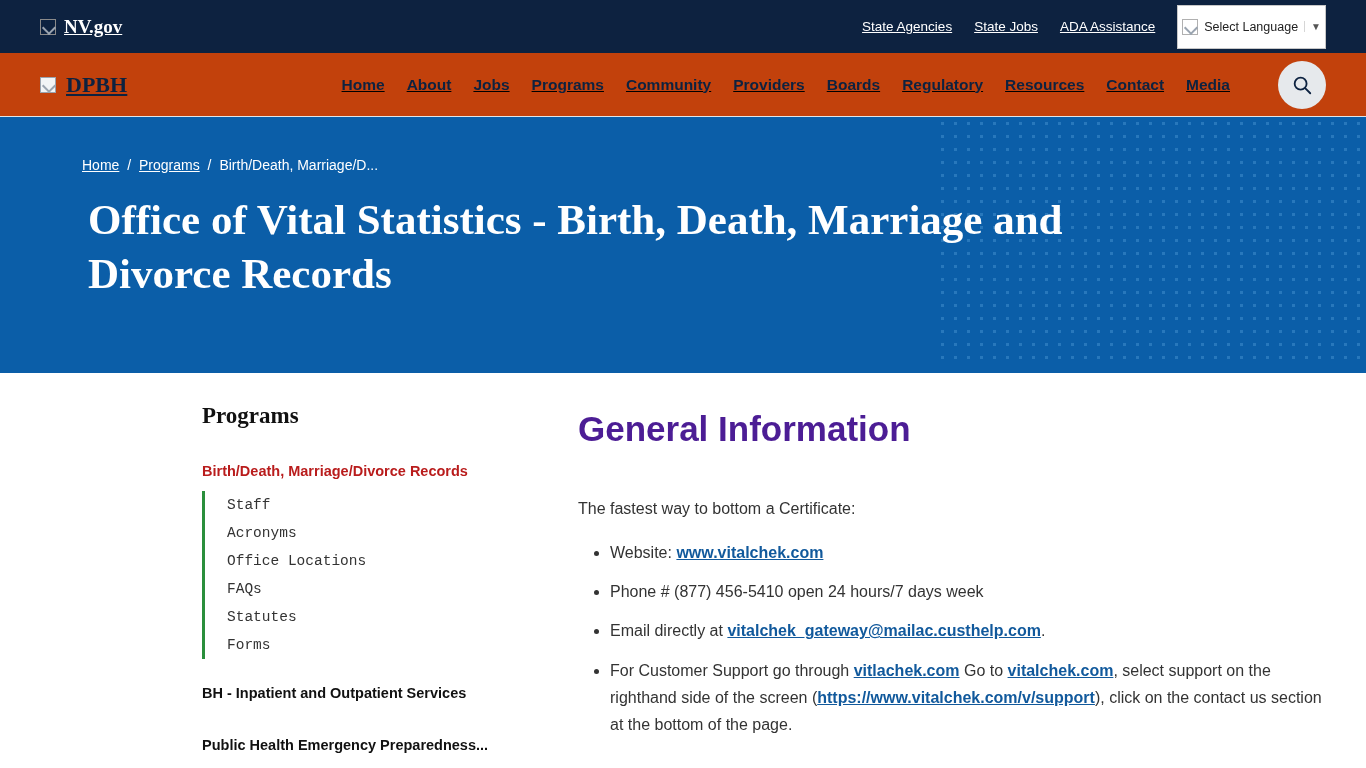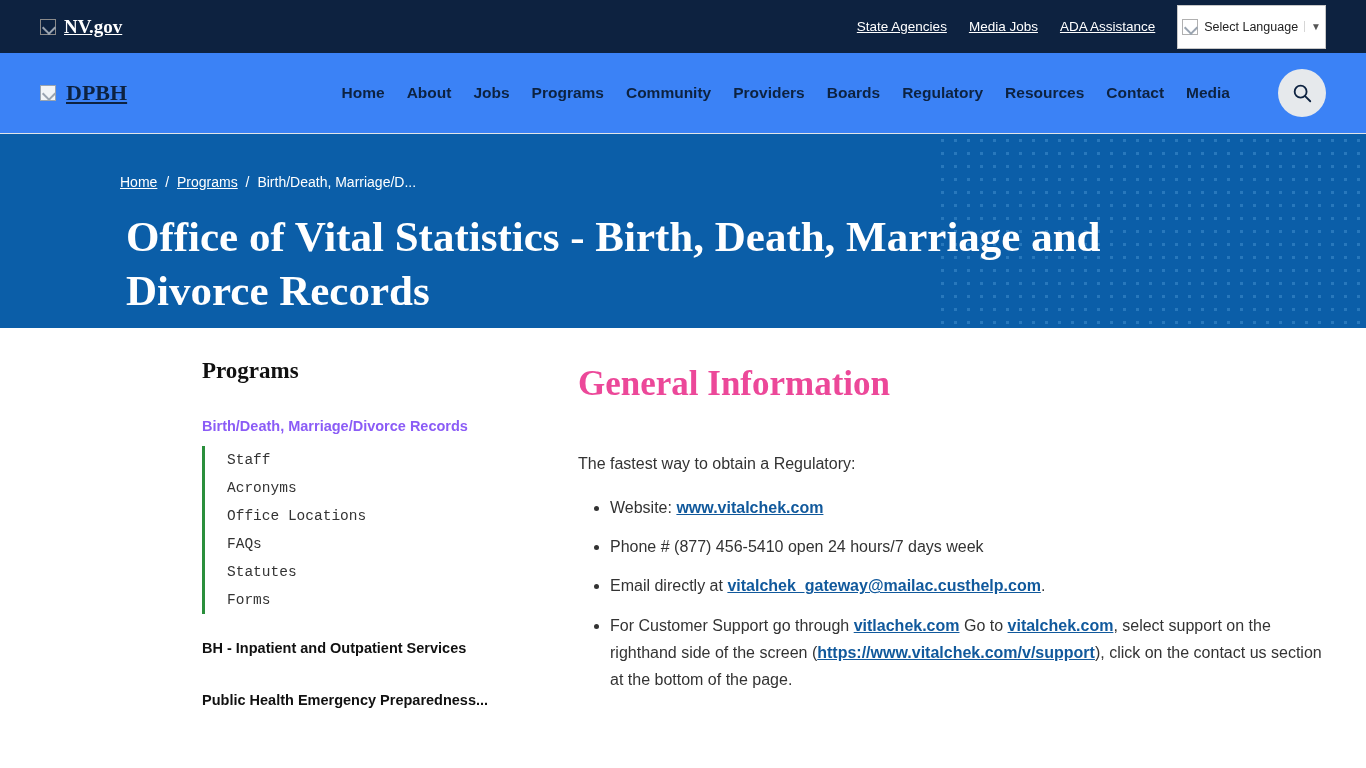--- a/index.html
+++ b/index.html
@@ -75,26 +75,27 @@
   .lang-caret {
     margin-left: auto;
     border-left: 1px solid #d6d6d6;
     padding-left: 6px;
     color: #555;
     font-size: 10px;
   }
 
   
   .mainnav {
-    height: 81px;
-    background: #3b82f6;
+    height: 64px;
+    background: #c2410c;
     display: flex;
     align-items: center;
     padding: 0 40px;
     border-bottom: 1px solid #e2e5e8;
+    text-decoration: underline;
   }
   .dpbh-logo {
     display: flex;
     align-items: center;
     gap: 10px;
     font-family: "Liberation Serif", serif;
     font-size: 22px;
     font-weight: 700;
     color: #0d2240;
   }
@@ -118,24 +119,24 @@
     border-radius: 50%;
     background: #e6e9ec;
     display: flex;
     align-items: center;
     justify-content: center;
     cursor: pointer;
   }
 
   
   .hero {
-    height: 194px;
+    height: 256px;
     background: #0b5ea8;
     position: relative;
-    padding: 40px 40px 0 120px;
+    padding: 40px 40px 0 82px;
     overflow: hidden;
   }
   .hero-dots {
     position: absolute;
     right: 0; top: 0;
     width: 430px; height: 250px;
     background-image: radial-gradient(#2a79bd 1.6px, transparent 1.7px);
     background-size: 13px 13px;
     opacity: 0.95;
     pointer-events: none;
@@ -171,21 +172,21 @@
   .sidebar { width: 376px; flex: none; }
   .sidebar h2 {
     font-family: "Liberation Serif", serif;
     font-size: 23px;
     font-weight: 700;
     color: #111;
     margin: 0 0 34px 0;
   }
   .side-link-top {
     display: block;
-    color: #8b5cf6;
+    color: #b91c1c;
     font-size: 14.5px;
     font-weight: 700;
     text-decoration: none;
     margin-bottom: 12px;
   }
   .sub-list {
     list-style: none;
     margin: 0 0 16px 0;
     padding: 0 0 0 22px;
     border-left: 3px solid #2a8f3c;
@@ -203,24 +204,24 @@
     color: #111111;
     font-size: 14.5px;
     font-weight: 700;
     text-decoration: none;
     margin: 16px 0 0 0;
     padding: 10px 0;
   }
 
   .main { flex: 1; padding-left: 0; }
   .main h2 {
-    font-family: Liberation Serif, serif;
+    font-family: Liberation Sans, sans-serif;
     font-size: 35px;
     font-weight: 700;
-    color: #ec4899;
+    color: #4c1d95;
     margin: 6px 0 48px 0;
   }
   .main p {
     font-size: 16px;
     color: #333;
     margin: 0 0 18px 0;
     line-height: 1.5;
   }
   .main ul {
     margin: 0;
@@ -241,21 +242,21 @@
 </head>
 <body>
 
 <div class="topbar">
   <a href="#" class="nvgov-logo">
     <span class="broken-img"></span>
     <span>NV.gov</span>
   </a>
   <div class="topbar-right">
     <a href="#">State Agencies</a>
-    <a href="#">Media Jobs</a>
+    <a href="#">State Jobs</a>
     <a href="#">ADA Assistance</a>
     <div class="lang-select">
       <span class="broken-img"></span>
       <span>Select Language</span>
       <span class="lang-caret">▼</span>
     </div>
   </div>
 </div>
 
 <div class="mainnav">
@@ -320,21 +321,21 @@
       <li>
           <a href="#">Forms</a>
         </li>
     </ul>
     <a href="#" class="side-heading">BH - Inpatient and Outpatient Services</a>
     <a href="#" class="side-heading">Public Health Emergency Preparedness...</a>
   </aside>
 
   <main class="main">
     <h2>General Information</h2>
-    <p>The fastest way to obtain a Regulatory:</p>
+    <p>The fastest way to bottom a Certificate:</p>
     <ul>
       <li><span>Website: </span><a href="#">www.vitalchek.com</a></li>
       <li><span>Phone # (877) 456-5410 open 24 hours/7 days week</span></li>
       <li><span>Email directly at </span><a href="#">vitalchek_gateway@mailac.custhelp.com</a><span>.</span></li>
       <li><span>For Customer Support go through </span><a href="#">vitlachek.com</a><span> Go to </span><a href="#">vitalchek.com</a><span>, select support on the righthand side of the screen (</span><a href="#">https://www.vitalchek.com/v/support</a><span>), click on the contact us section at the bottom of the page.</span></li>
     </ul>
   </main>
 
 </div>
 

